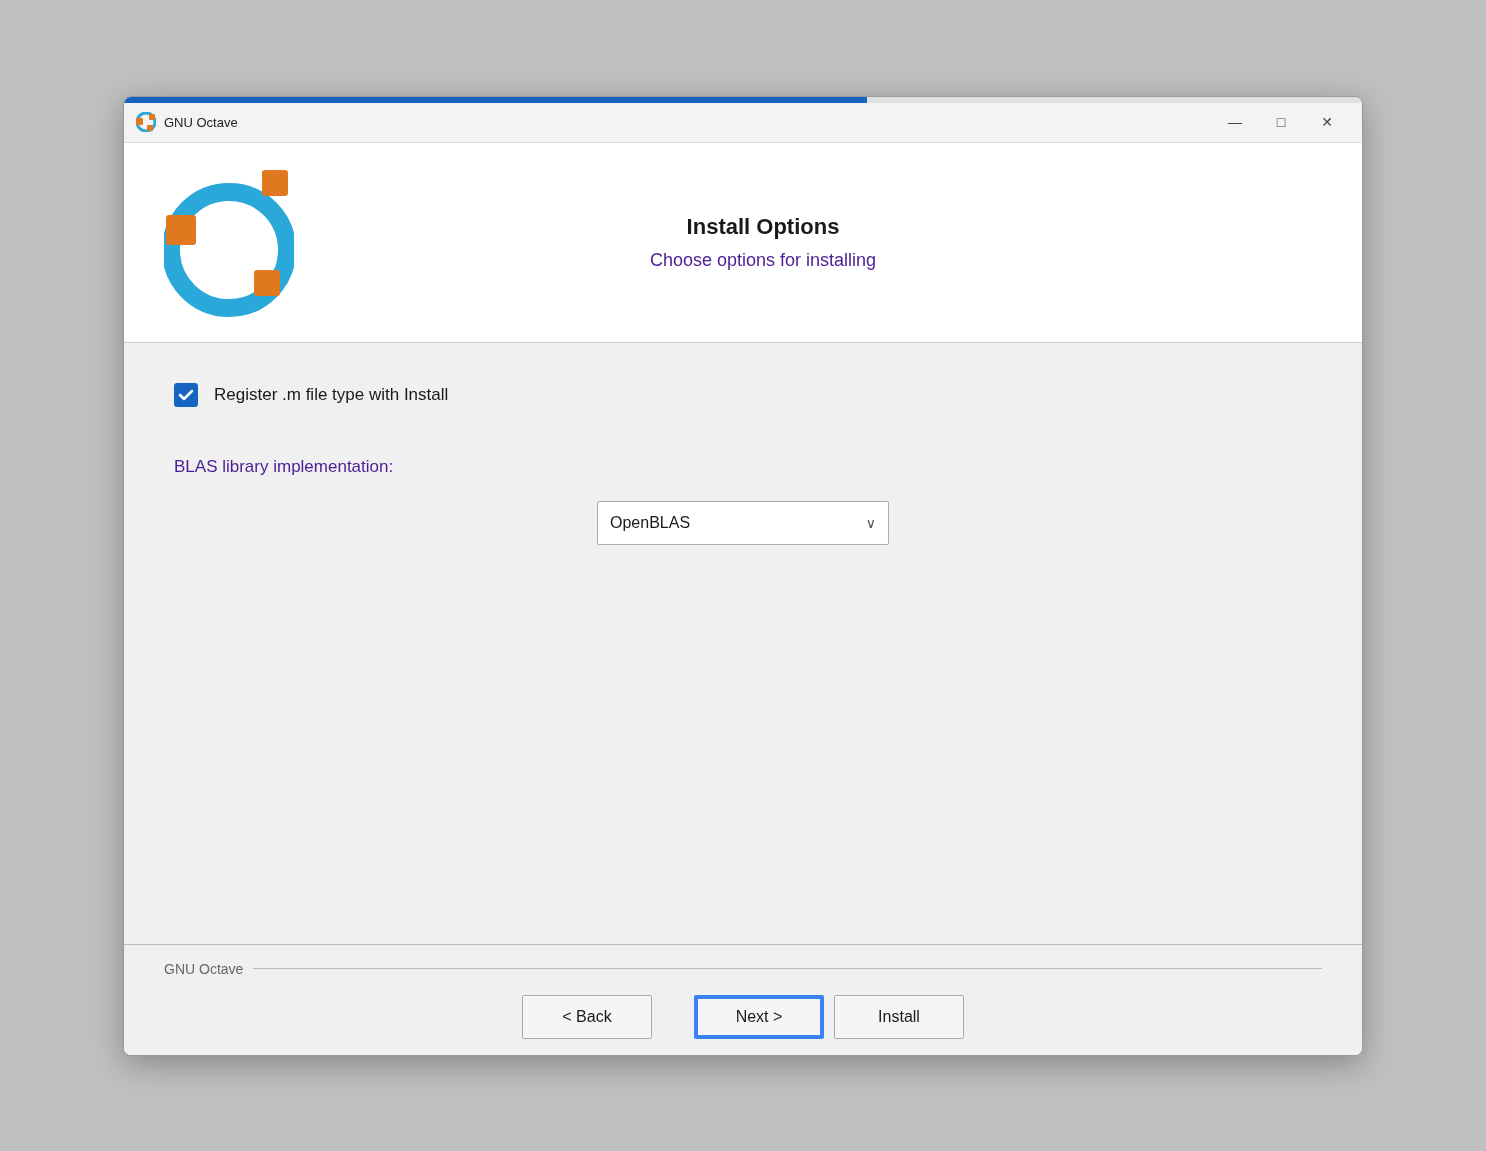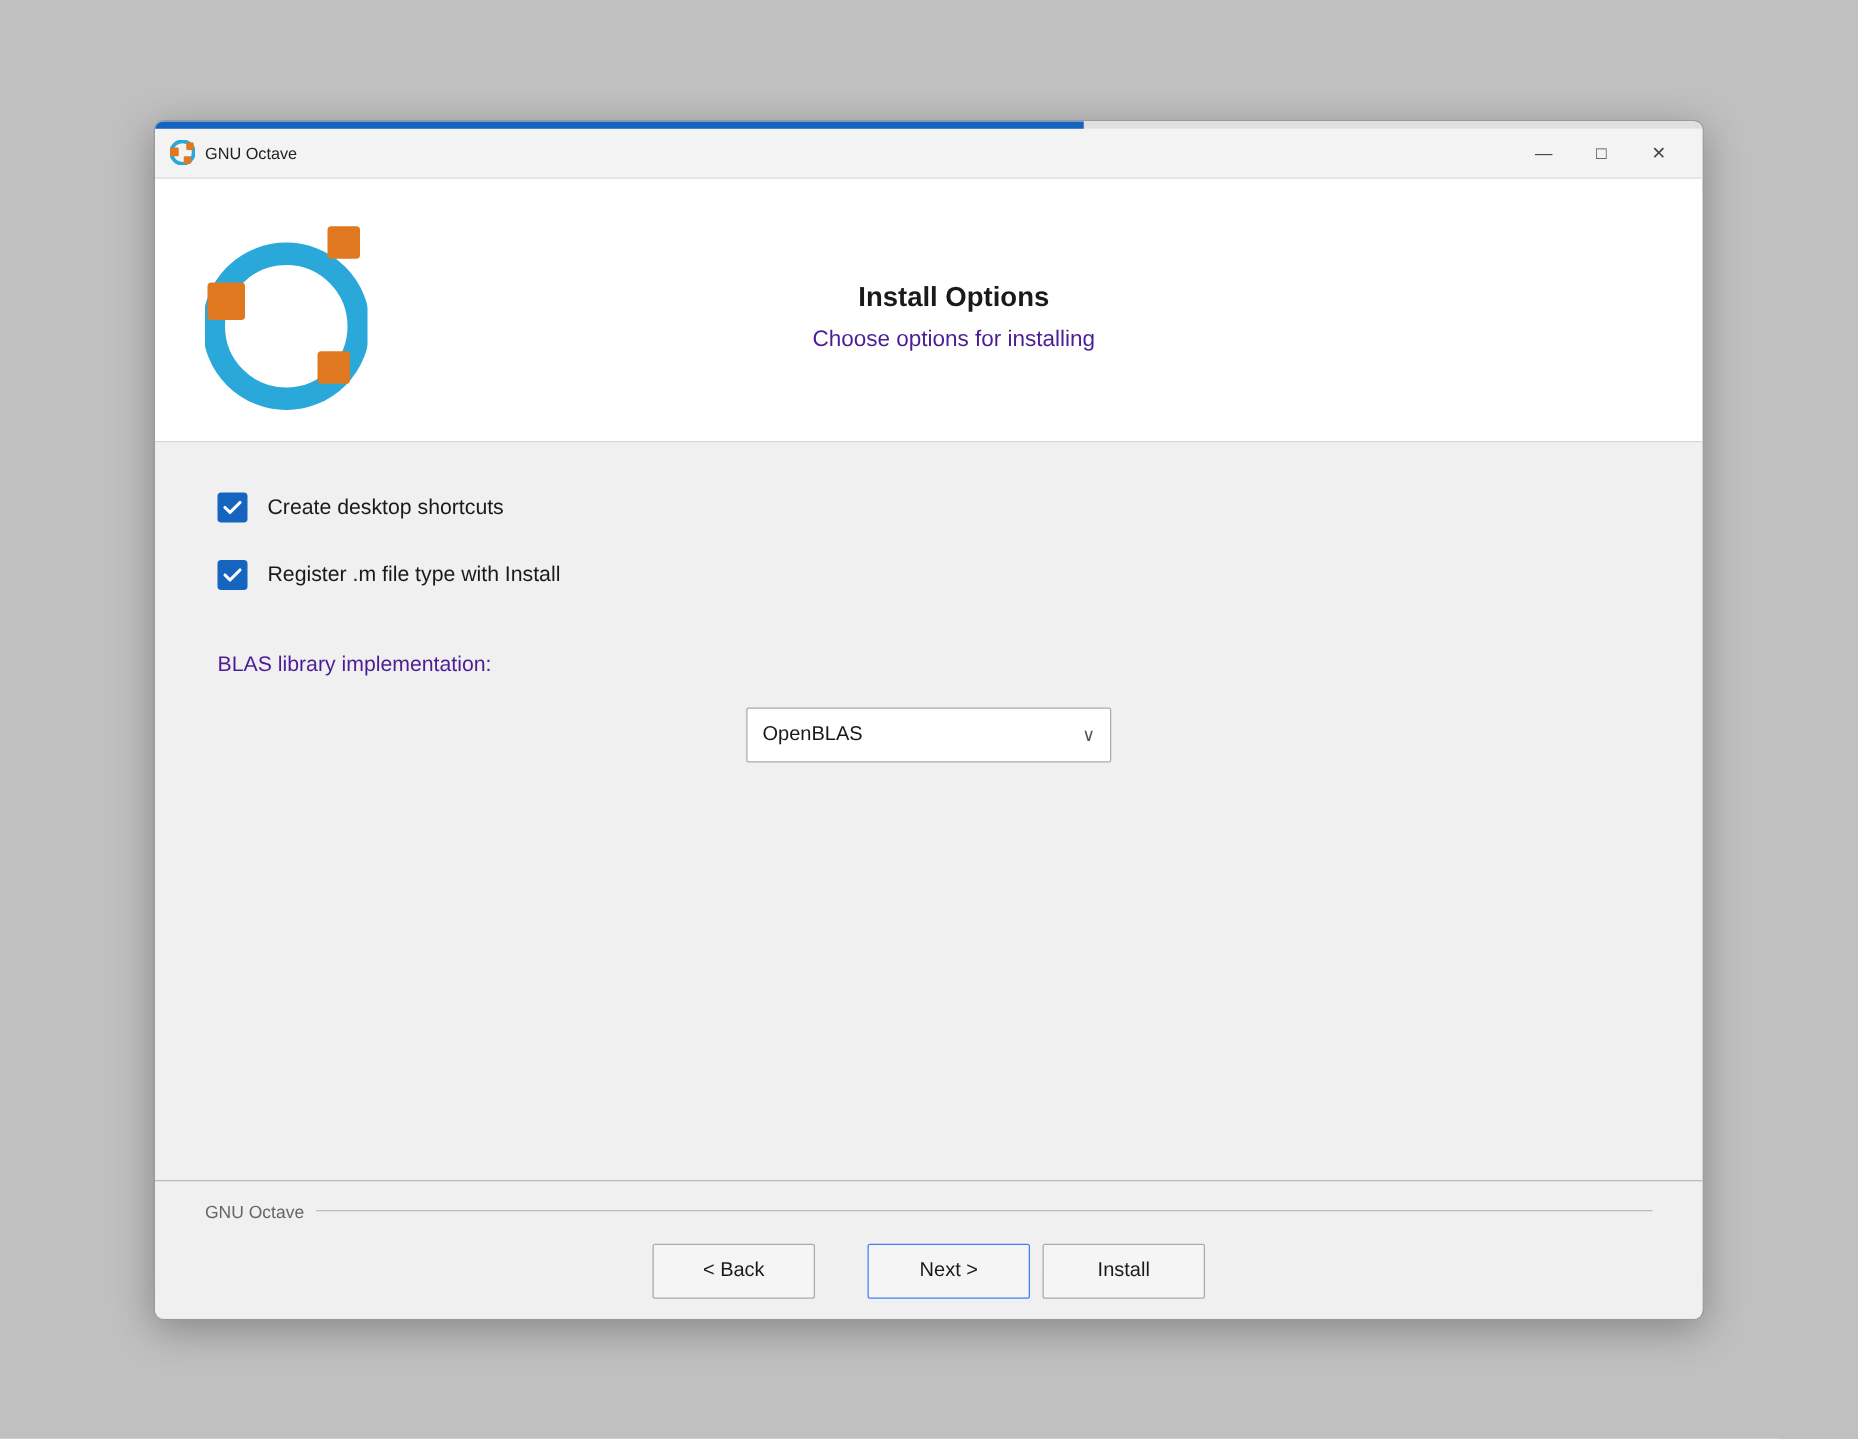--- a/index.html
+++ b/index.html
@@ -69,21 +69,20 @@
 
     
     .header-panel {
       background: #fff;
       border-bottom: 1px solid #ccc;
       display: flex;
       align-items: center;
       padding: 16px 40px;
       flex-shrink: 0;
       min-height: 200px;
-      margin-top: 11px;
     }
 
     .logo-container {
       width: 140px;
       flex-shrink: 0;
     }
 
     
     .logo-svg {
       width: 130px;
@@ -242,21 +241,21 @@
       background: #f5f5f5;
       border-radius: 2px;
       cursor: pointer;
       color: #1a1a1a;
       display: flex;
       align-items: center;
       justify-content: center;
     }
 
     .btn-next {
-      border: 1px solid #3b82f6;
+      border: 4px solid #3b82f6;
       background: #f5f5f5;
       margin-left: 32px;
     }
   </style>
 </head>
 <body>
 
 <div class="window">
 
   <div class="progress-strip">
@@ -292,28 +291,20 @@
       </svg>
     </div>
     <div class="header-text">
       <div class="header-title">Install Options</div>
       <div class="header-subtitle">Choose options for installing</div>
     </div>
   </div>
 
   <div class="main-content">
 
-    <div class="checkbox-row">
-      <div class="checkbox-custom">
-        <svg viewBox="0 0 16 16" fill="none">
-          <polyline points="2,8 6,12 14,4" stroke="#fff" stroke-width="2.5" stroke-linecap="round" stroke-linejoin="round"></polyline>
-        </svg>
-      </div>
-      <span class="checkbox-label">Create desktop shortcuts</span>
-    </div>
 
     <div class="checkbox-row">
       <div class="checkbox-custom">
         <svg viewBox="0 0 16 16" fill="none">
           <polyline points="2,8 6,12 14,4" stroke="#fff" stroke-width="2.5" stroke-linecap="round" stroke-linejoin="round"></polyline>
         </svg>
       </div>
       <span class="checkbox-label">Register .m file type with Install</span>
     </div>
 

